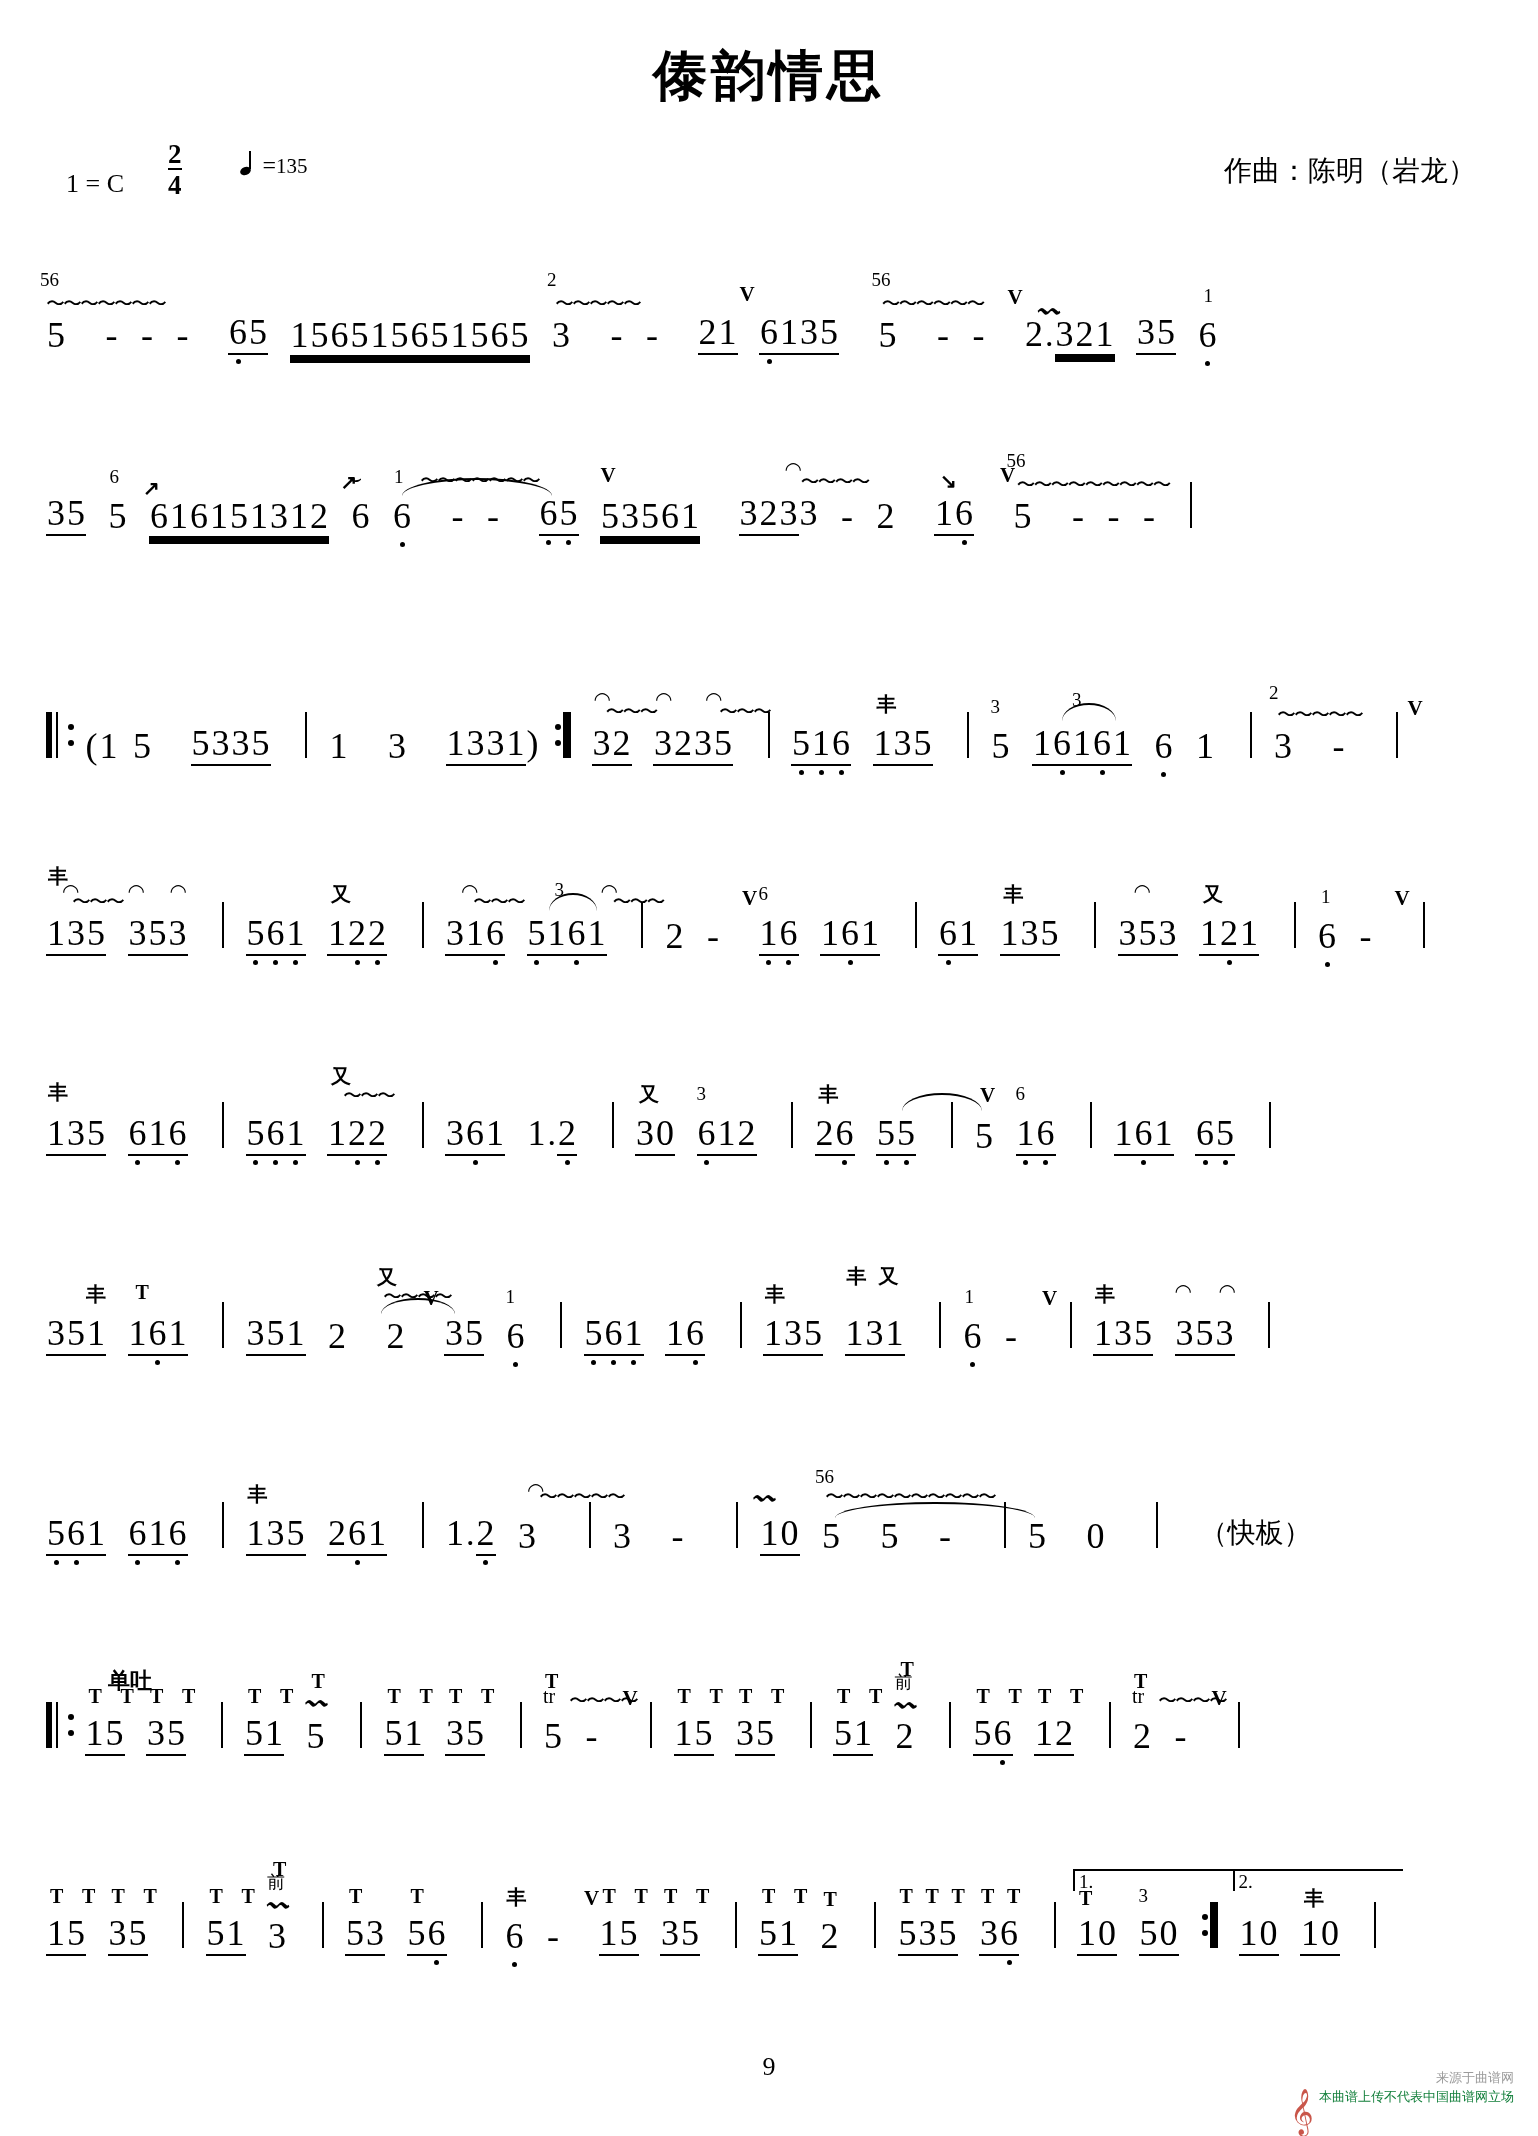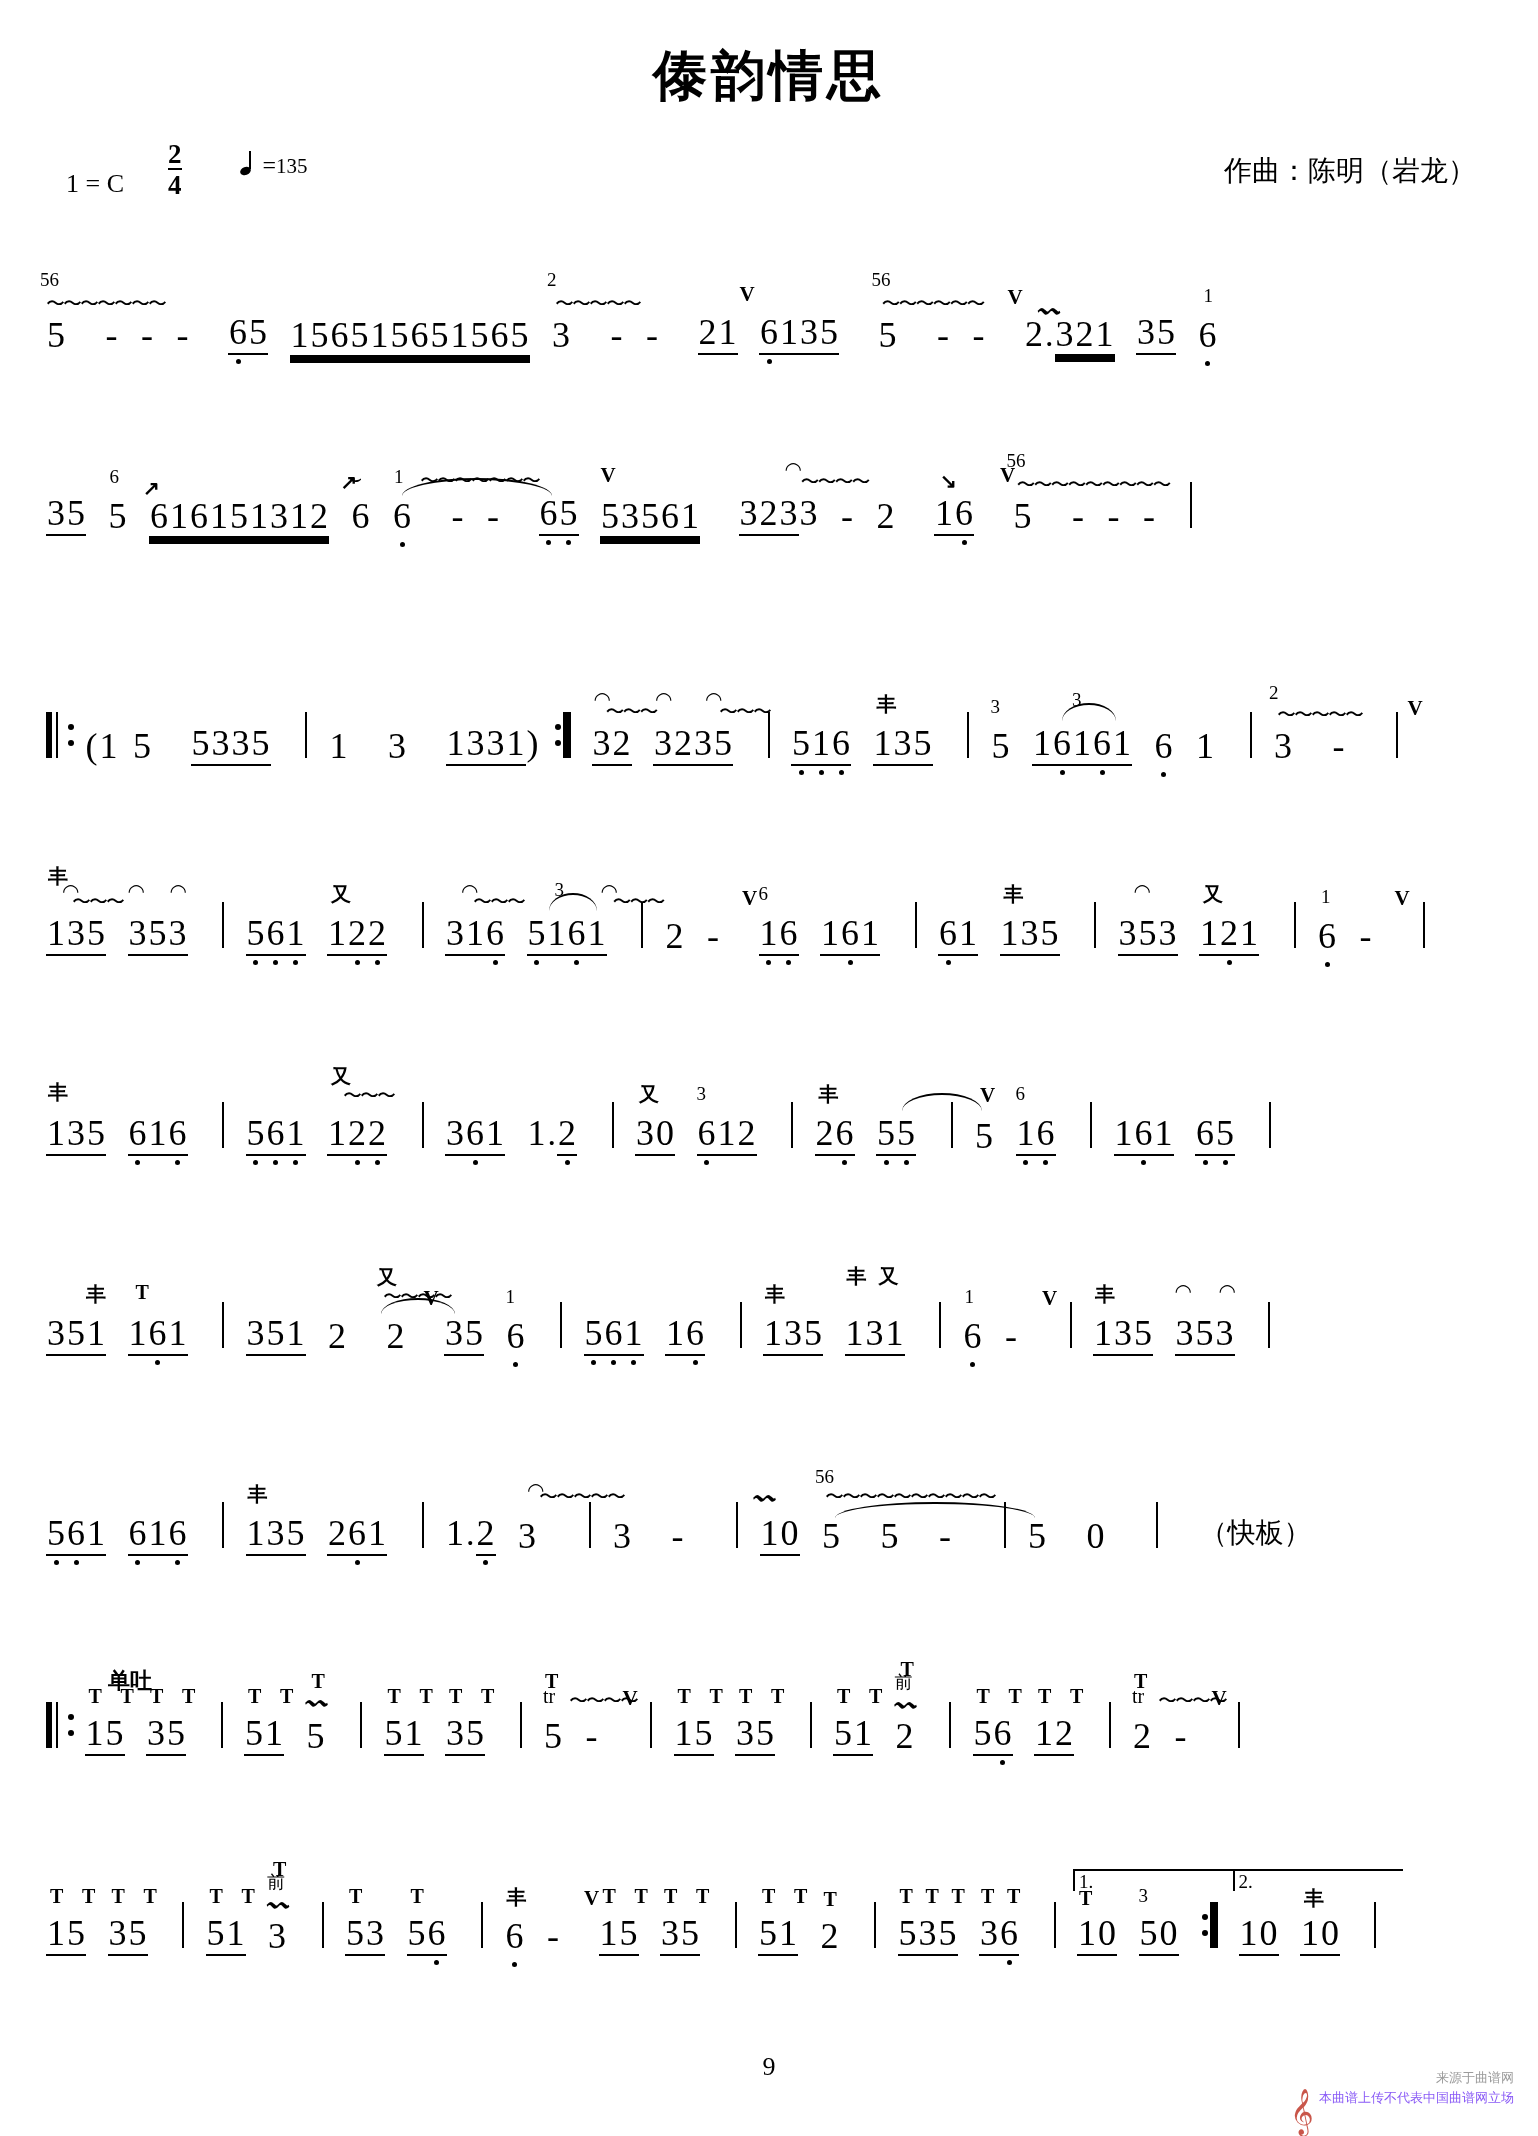--- a/index.html
+++ b/index.html
@@ -348,21 +348,21 @@
   .watermark .clef {
     position: absolute;
     left: 6px;
     bottom: 2px;
     font-size: 40px;
     color: #c0392b;
     opacity: .85;
     line-height: 1;
   }
   .watermark .wm1 { display:block; }
-  .watermark .wm2 { display:block; color: #8b5cf6; }
+  .watermark .wm2 { display:block; color: #15803d; font-family: Liberation Mono, monospace; }
 </style>
 </head>
 <body>
 
 <div class="page">
 
   <div class="title">傣韵情思</div>
 
   <div class="meta-row">
     <span class="keysig">1 = C</span>

